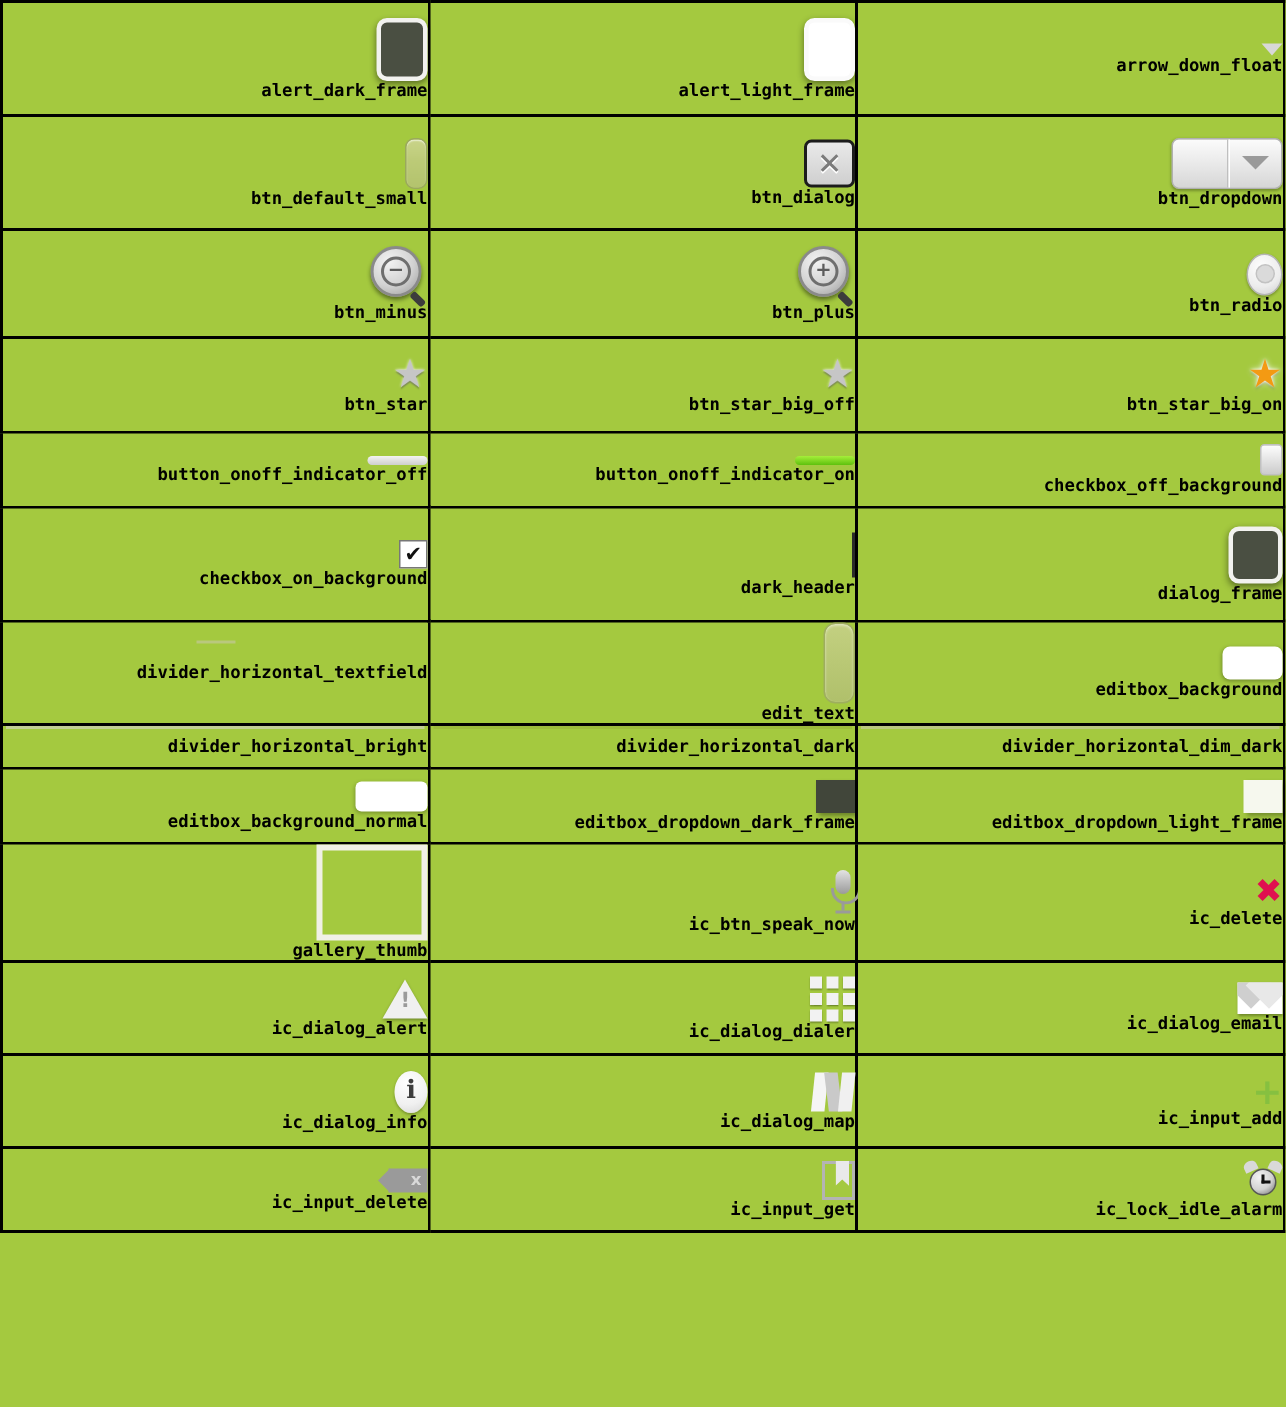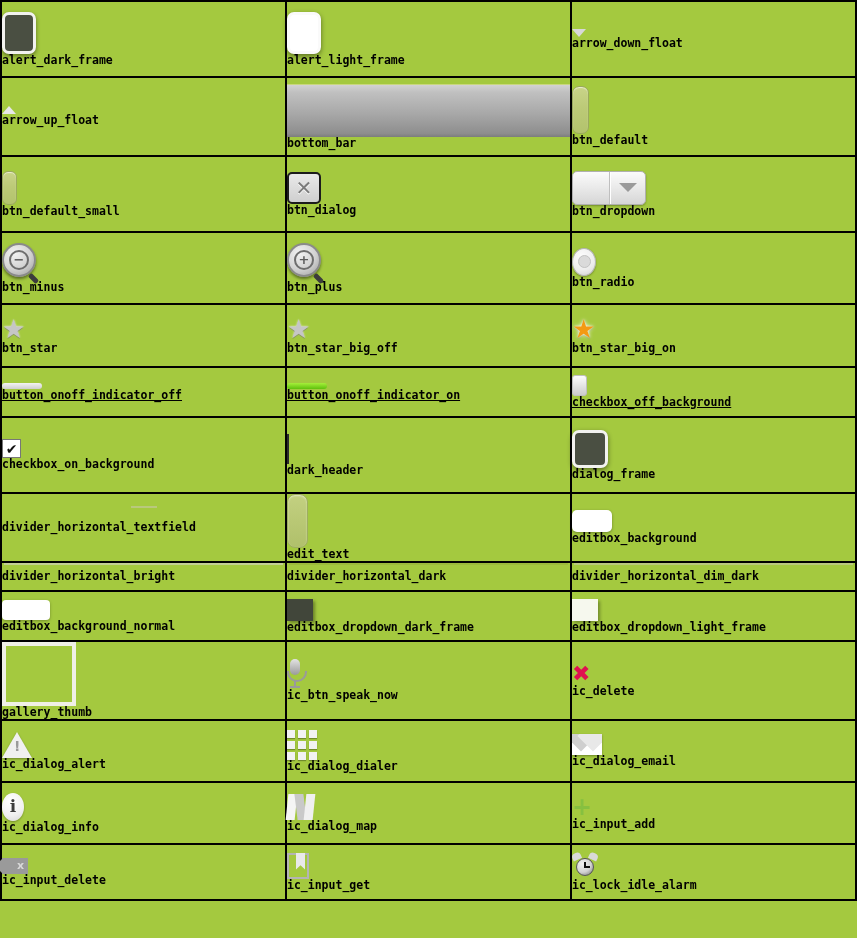--- a/index.html
+++ b/index.html
@@ -9,21 +9,21 @@
   .grid td{
     background:#a4c93f;
     border:2px solid #000;
     text-align:center;
     vertical-align:middle;
     padding:0;
     width:33.33%;
     position:relative;
   }
   .cellinner{
-    display:flex;flex-direction:column;align-items:flex-start;justify-content:center;
+    display:flex;flex-direction:column;align-items:flex-end;justify-content:center;
     width:100%;box-sizing:border-box;
   }
   .lbl{
     font-family:"DejaVu Sans Mono","Liberation Mono",monospace;
     font-size:11.5px;font-weight:bold;color:#000;
     letter-spacing:0px;white-space:nowrap;
     line-height:13px;
   }
   .art{display:flex;align-items:center;justify-content:center;}
 
@@ -232,46 +232,20 @@
         </td>
         <td>
           <div class="cellinner">
             <div class="art">
               <div class="arrow-down"></div>
             </div>
             <div class="lbl">arrow_down_float</div>
           </div>
         </td>
       </tr>
-      <tr style="height: 79px;">
-        <td>
-          <div class="cellinner">
-            <div class="art">
-              <div class="arrow-up"></div>
-            </div>
-            <div class="lbl">arrow_up_float</div>
-          </div>
-        </td>
-        <td>
-          <div class="cellinner" style="width:100%">
-            <div class="art" style="width:100%">
-              <div class="bottom-bar"></div>
-            </div>
-            <div class="lbl">bottom_bar</div>
-          </div>
-        </td>
-        <td>
-          <div class="cellinner">
-            <div class="art">
-              <div class="btn-default"></div>
-            </div>
-            <div class="lbl">btn_default</div>
-          </div>
-        </td>
-      </tr>
       <tr style="height: 76px;">
         <td>
           <div class="cellinner">
             <div class="art">
               <div class="btn-default-small"></div>
             </div>
             <div class="lbl">btn_default_small</div>
           </div>
         </td>
         <td>
@@ -353,21 +327,21 @@
         </td>
         <td>
           <div class="cellinner">
             <div class="art">
               <div class="star on">★</div>
             </div>
             <div class="lbl">btn_star_big_on</div>
           </div>
         </td>
       </tr>
-      <tr style="height: 50px; text-decoration: underline;">
+      <tr style="height: 50px;">
         <td>
           <div class="cellinner">
             <div class="art">
               <div class="ind-off"></div>
             </div>
             <div class="lbl">button_onoff_indicator_off</div>
           </div>
         </td>
         <td>
           <div class="cellinner">

